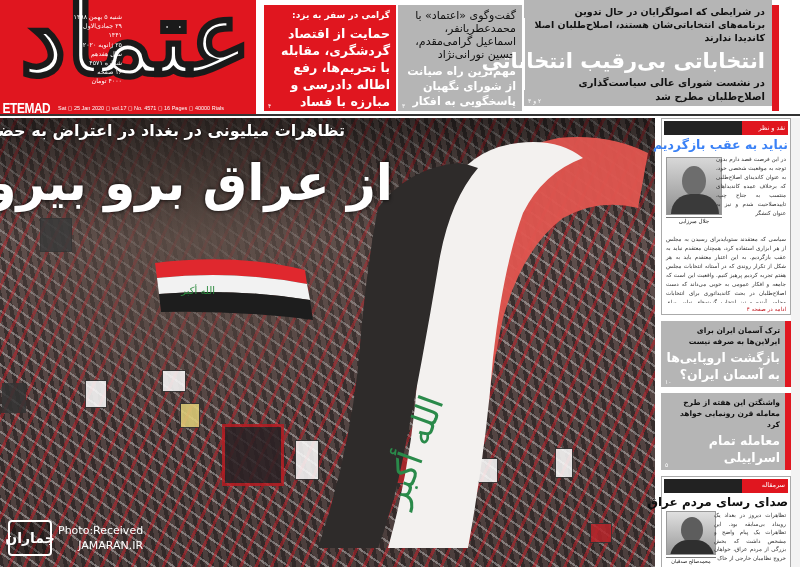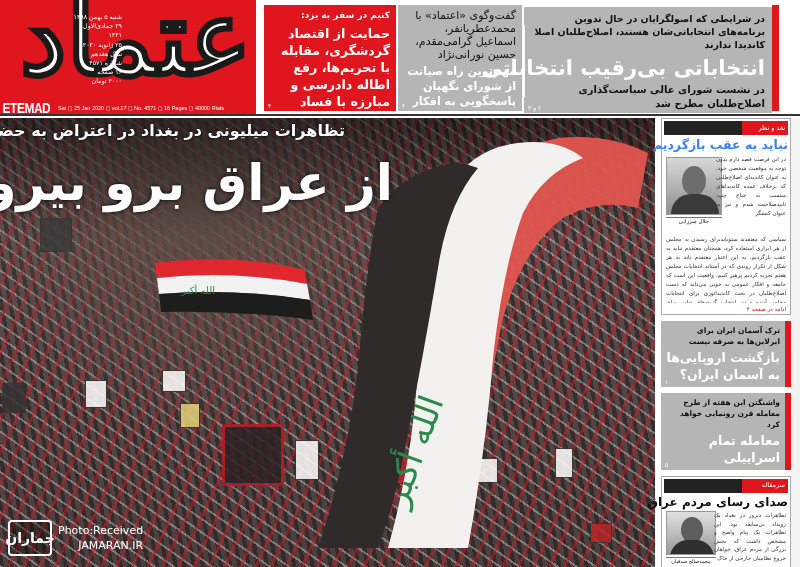--- a/index.html
+++ b/index.html
@@ -18,21 +18,21 @@
   
   .box-red { position: absolute; left: 264px; top: 5px; width: 132px; height: 106px; background: #e0161f; padding: 4px 6px; }
   .box-red .kicker { font-size: 9px; color: #fff; font-weight: bold; line-height: 13px; }
   .box-red .title { font-size: 12.6px; color: #fff; font-weight: bold; line-height: 17px; margin-top: 3px; }
   .box-red .pg, .box-grey .pg, .box-main .pg, .side-box .pg { position: absolute; left: 4px; bottom: 2px; font-size: 6px; color: #fff; }
 
   .box-grey { position: absolute; left: 398px; top: 5px; width: 124px; height: 106px; background: #b5b5b5; padding: 4px 6px; }
   .box-grey .kicker { font-size: 11px; color: #111; font-weight: normal; line-height: 13px; }
   .box-grey .title { font-size: 11.2px; color: #fff; font-weight: bold; line-height: 15px; margin-top: 3px; }
 
-  .box-main { position: absolute; left: 524px; top: 7px; width: 248px; height: 106px; background: #b5b5b5; padding: 5px 7px; }
+  .box-main { position: absolute; left: 524px; top: 0; width: 248px; height: 106px; background: #b5b5b5; padding: 5px 7px; }
   .box-main .kicker { font-size: 9.5px; color: #111; font-weight: bold; line-height: 13px; }
   .box-main .title { font-size: 21px; color: #fff; font-weight: bold; line-height: 30px; margin-top: 2px; white-space: nowrap; }
   .box-main .sub1 { font-size: 10px; color: #111; font-weight: bold; line-height: 14px; }
   .box-main .sub2 { font-size: 11px; color: #fff; font-weight: bold; line-height: 15px; }
   .box-main .divider { position: absolute; left: 0; top: 18px; width: 1px; height: 72px; background: #fff; }
   .red-bar { position: absolute; left: 772px; top: 5px; width: 7px; height: 106px; background: #e0161f; }
 
   .sep-line { position: absolute; left: 0; top: 114px; width: 800px; height: 2px; background: #333; }
 
   
@@ -102,21 +102,21 @@
     <div>۱۶ صفحه</div>
     <div>۴۰۰۰ تومان</div>
   </div>
   <div class="en-strip">
     <span class="en-name">ETEMAD</span>
     <span class="en-meta">Sat ◻ 25 Jan 2020 ◻ vol.17 ◻ No. 4571 ◻ 16 Pages ◻ 40000 Rials</span>
   </div>
 </div>
 
 <div class="box-red">
-  <div class="kicker">کنیم در سفر به یزد:</div>
+  <div class="kicker">گرامی در سفر به یزد:</div>
   <div class="title">حمایت از اقتصاد گردشگری، مقابله با تحریم‌ها، رفع اطاله دادرسی و مبارزه با فساد</div>
   <span class="pg">۴</span>
 </div>
 
 <div class="box-grey">
   <div class="kicker">گفت‌وگوی «اعتماد» با محمدعطریانفر، اسماعیل گرامی‌مقدم، حسین نورانی‌نژاد</div>
   <div class="title">مهم‌ترین راه صیانت از شورای نگهبان پاسخگویی به افکار عمومی است</div>
   <span class="pg">۳</span>
 </div>
 

